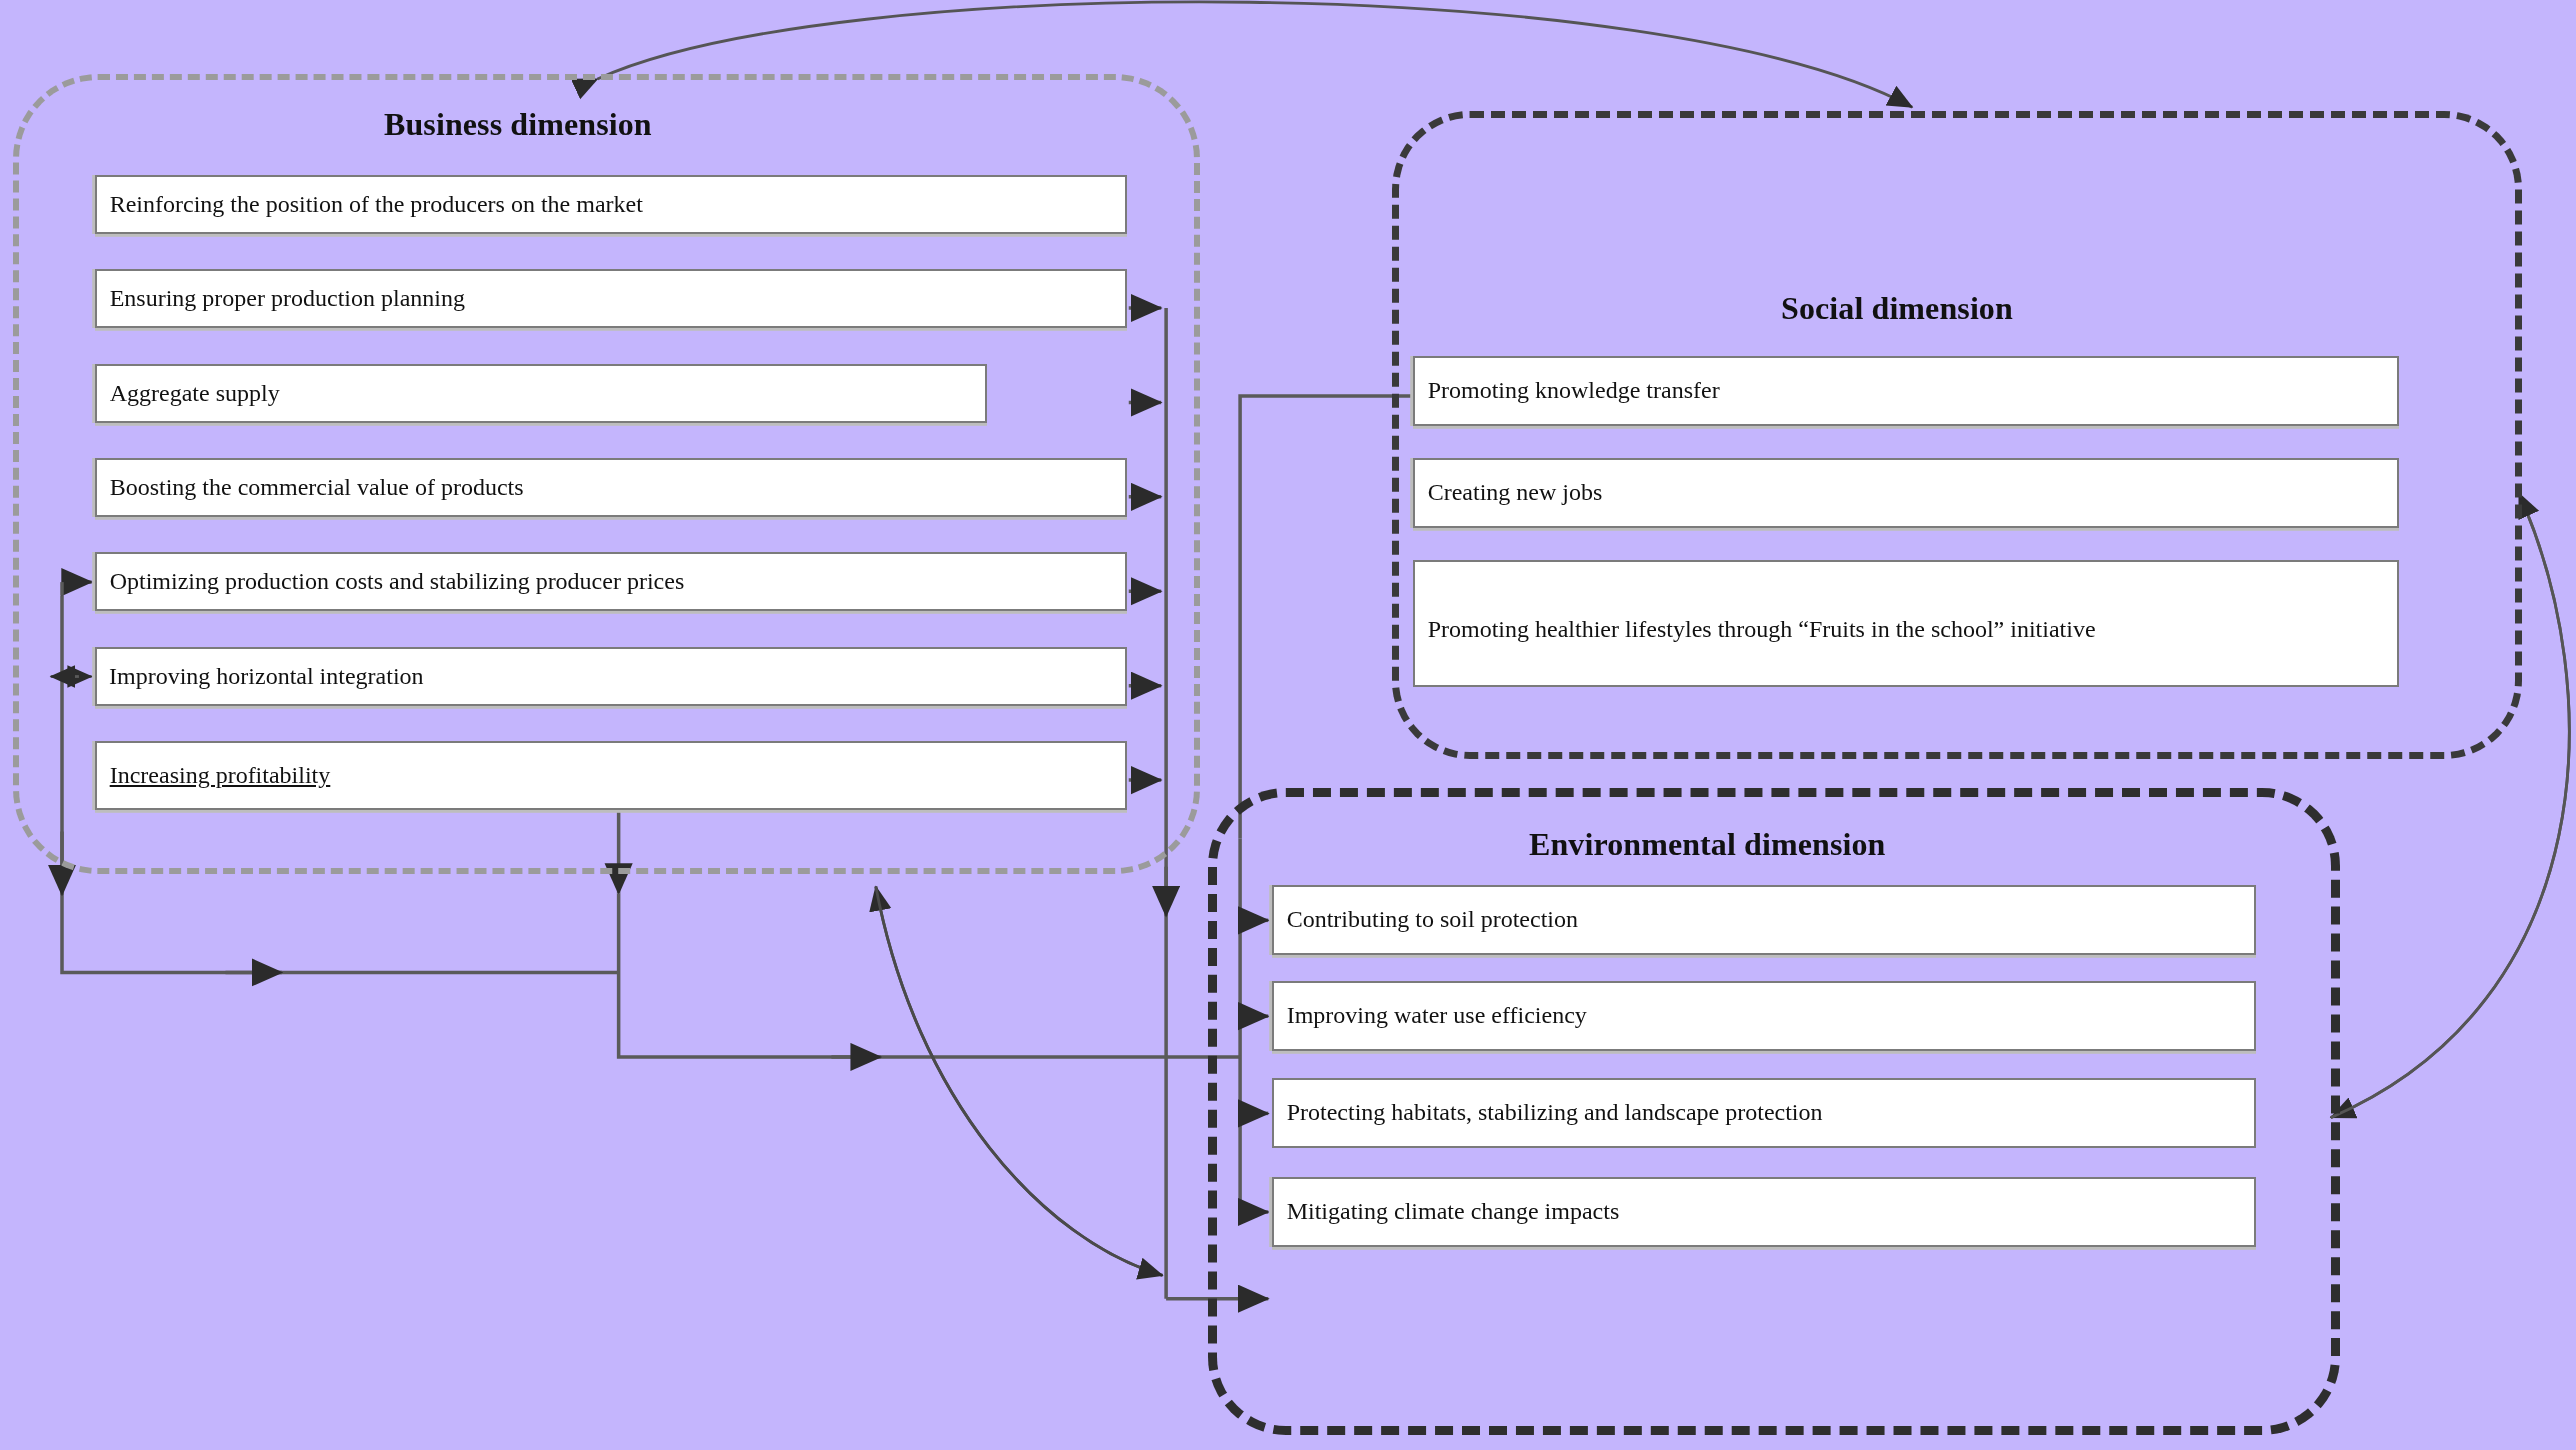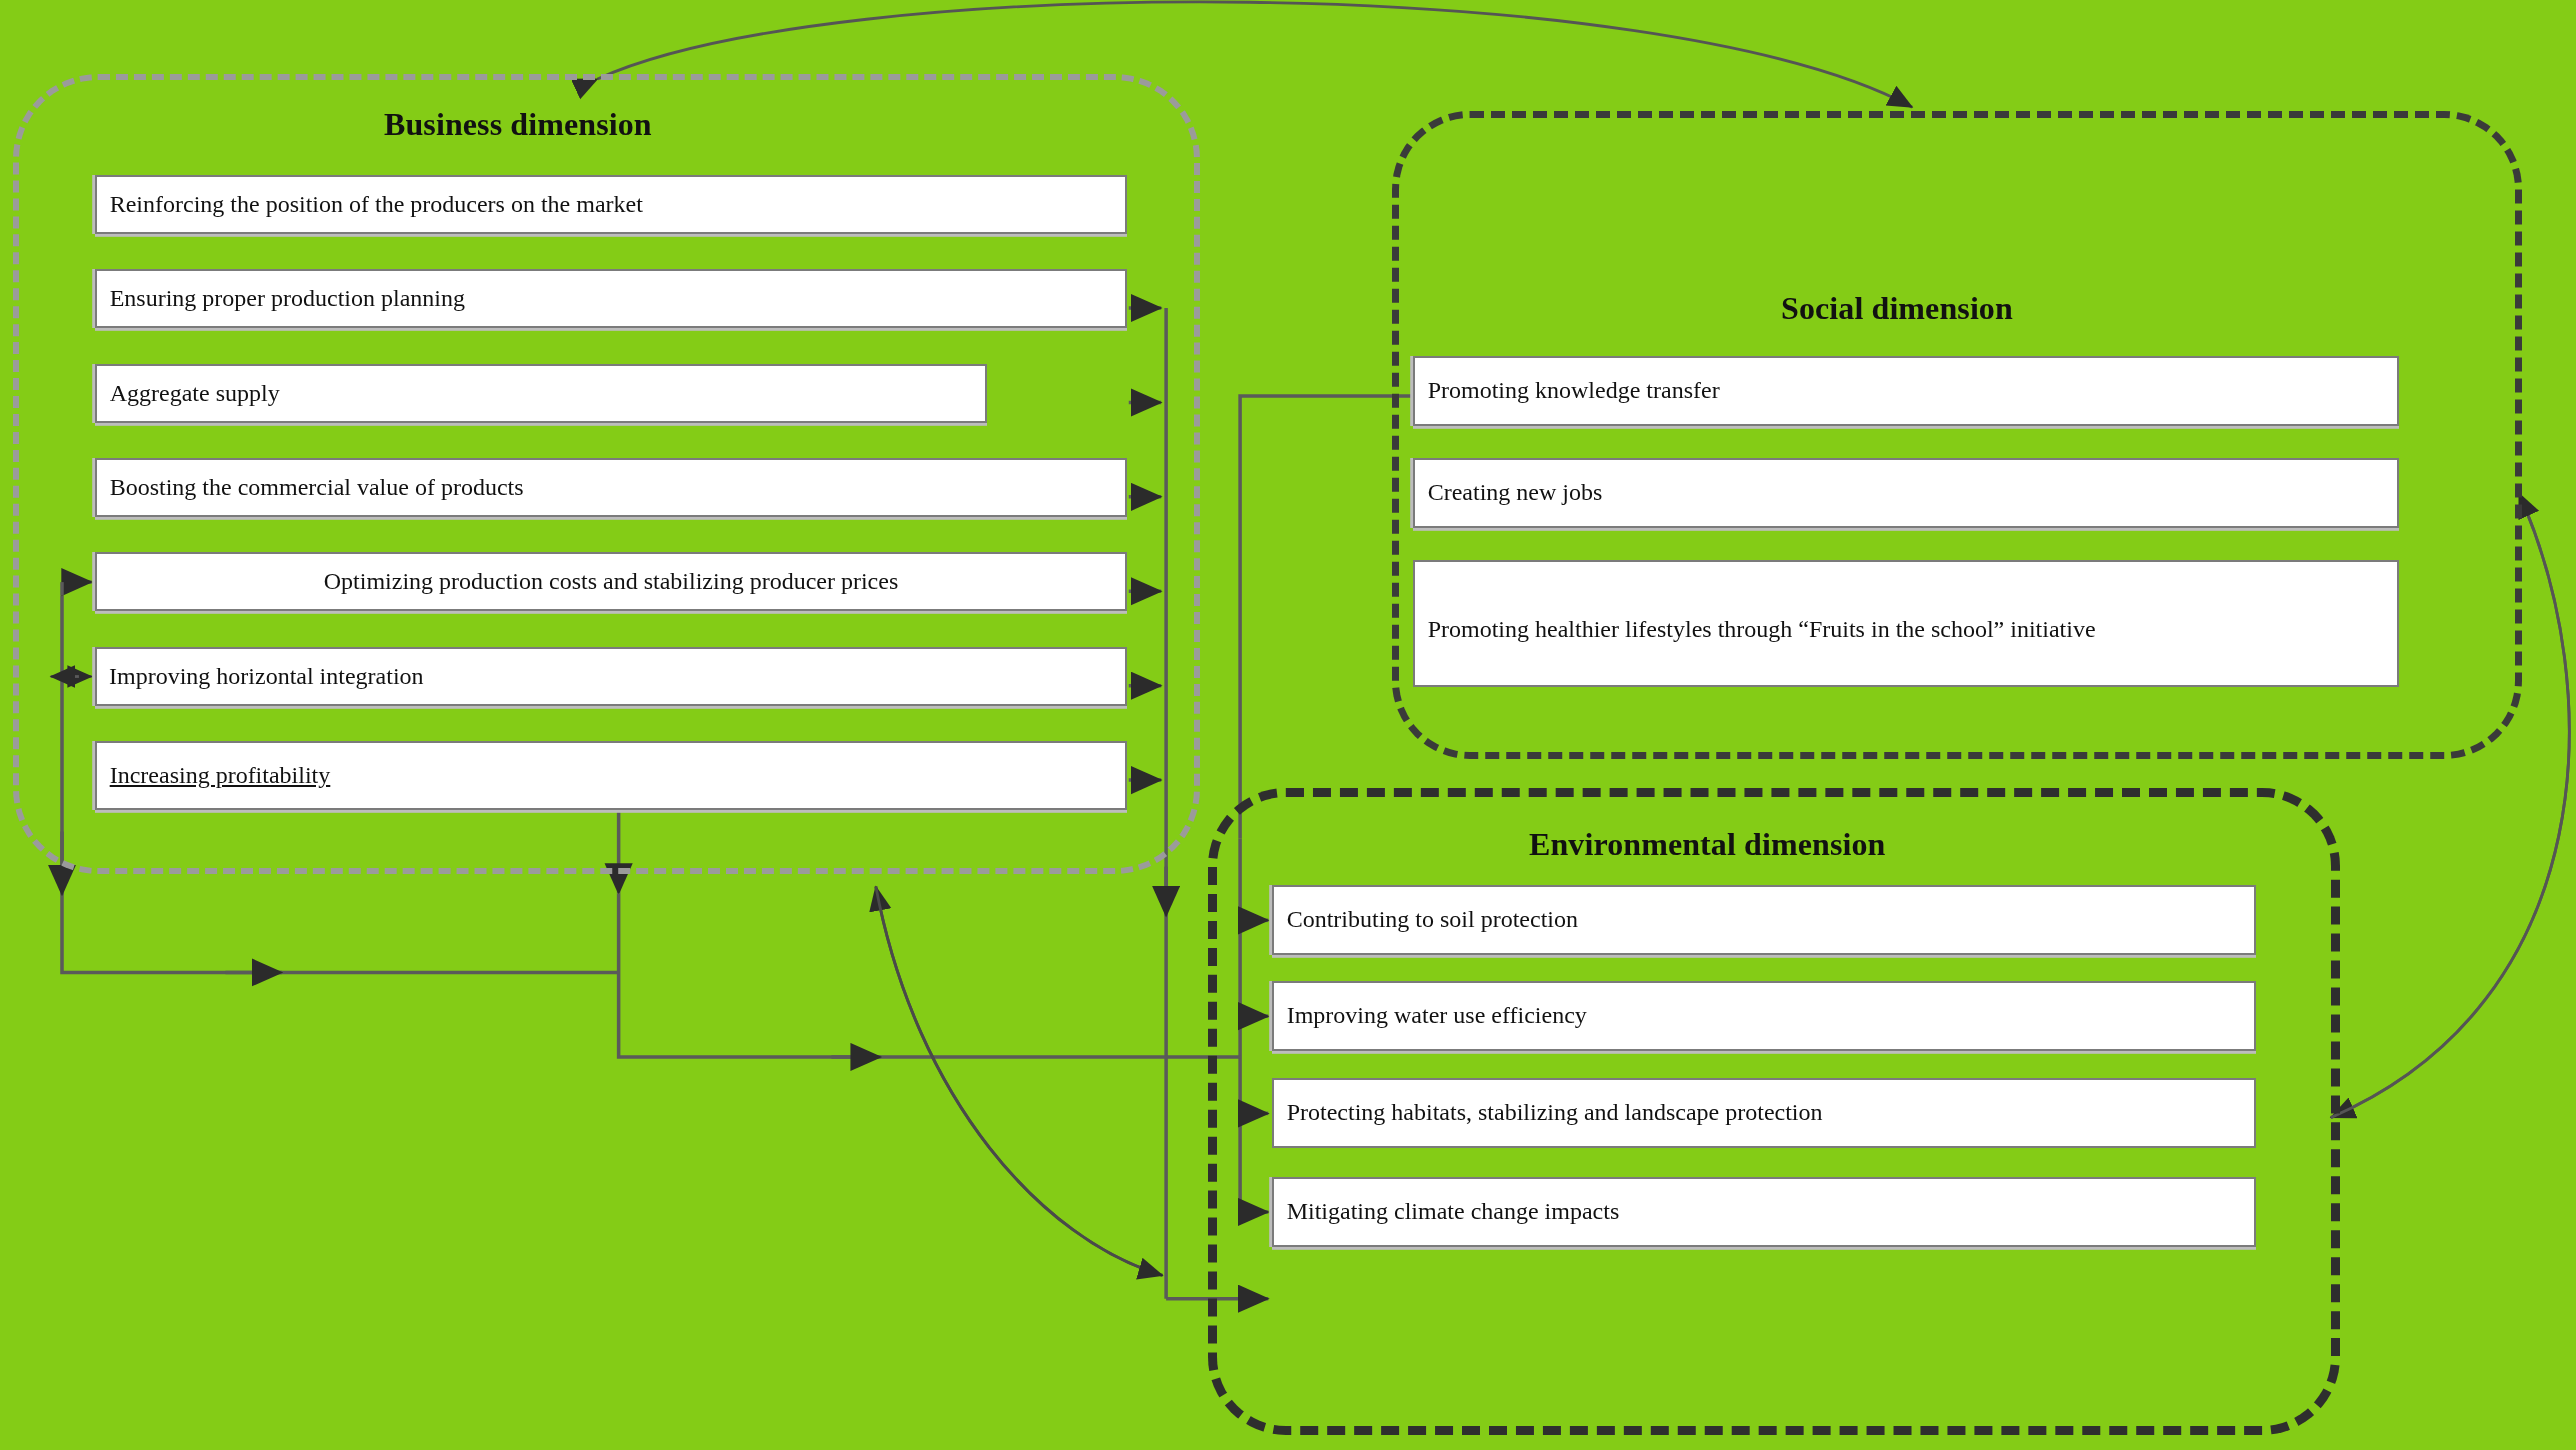--- a/index.html
+++ b/index.html
@@ -1,17 +1,17 @@
 <!DOCTYPE html>
 <html style="font-size:11.3px"><head>
 <meta charset="utf-8">
 <style>
   html,body{margin:0;padding:0;background:#ffffff;}
   body{font-family:"Liberation Serif", serif;}
-  #stage{position:relative;width:2576px;height:1451px;background:#84cc16;overflow:hidden;}
+  #stage{position:relative;width:2576px;height:1451px;background:#c4b5fd;overflow:hidden;}
   #wires{position:absolute;left:0;top:0;width:2576px;height:1451px;pointer-events:none;}
 
   
   .group{position:absolute;box-sizing:border-box;}
   .group.business{
     left:12.7px; top:74px; width:1187px; height:800px;
     border:6.3px dashed #9b9b9b; border-radius:85px;
   }
   .group.social{
     left:1392px; top:111px; width:1130px; height:648px;
@@ -40,21 +40,21 @@
     font-size:24px;color:#111;line-height:1.22;
   }
   .box.shadowed{box-shadow:0 2.8px 0 0 #bdbdbd, -2.8px 0 0 0 #bdbdbd;}
   .box span{display:block;}
 
   
   .b1{left:95px;top:175px;width:1032px;height:59px;}
   .b2{left:95px;top:269px;width:1032px;height:59px;}
   .b3{left:95px;top:364px;width:892px;height:59px;}
   .b4{left:95px;top:458px;width:1032px;height:59px;}
-  .b5{left:95px;top:552px;width:1032px;height:59px;justify-content:center;}
+  .b5{left:95px;top:552px;width:1032px;height:59px;}
   .b6{left:95px;top:647px;width:1032px;height:59px;padding-left:12px;}
   .b7{left:95px;top:741px;width:1032px;height:69px;text-decoration:underline;}
 
   
   .s1{left:1413px;top:356px;width:986px;height:70px;}
   .s2{left:1413px;top:458px;width:986px;height:70px;}
   .s3{left:1413px;top:560px;width:986px;height:127px;align-items:center;padding-top:16px;}
 
   
   .e1{left:1272px;top:885px;width:984px;height:70px;}

